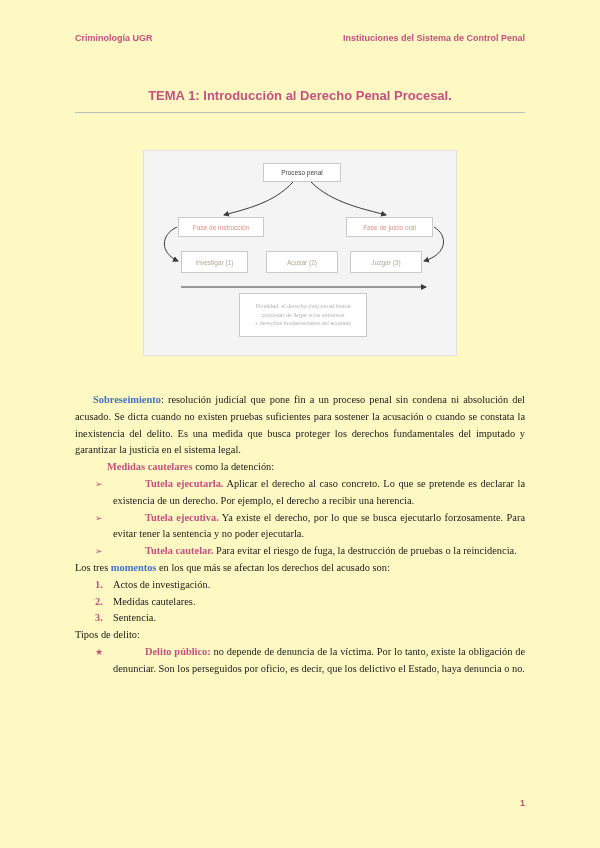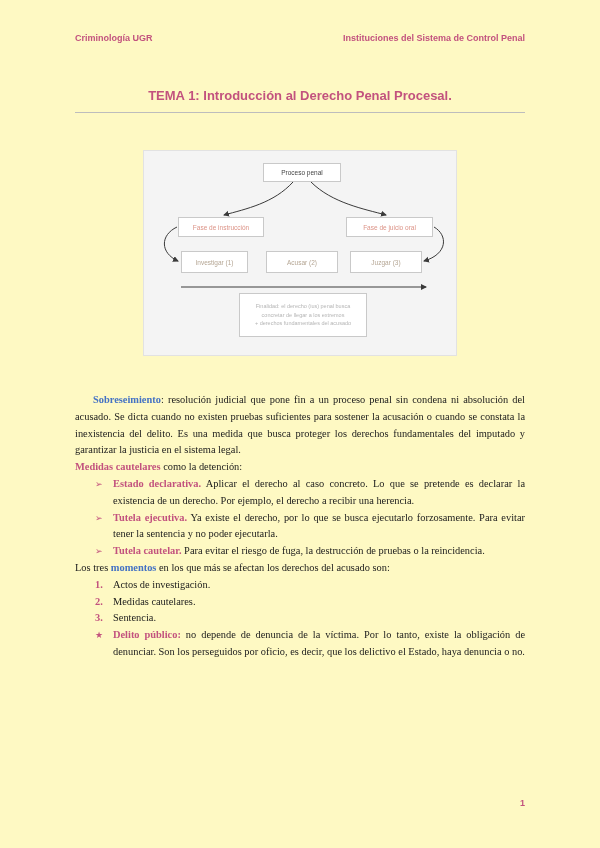--- a/index.html
+++ b/index.html
@@ -46,21 +46,21 @@
   
   .bodytext{
     position:absolute;top:392px;left:75px;width:450px;
     font-size:10.4px;line-height:16.8px;
   }
   .bodytext p{margin:0;}
   .just{text-align:justify;}
   .indent{text-indent:18px;}
   .gap-top{margin-top:16px;}
   .blue{color:#4472c4;font-weight:bold;}
-  .pink{color:#c2527e;font-weight:bold;}
+  .pink{color:#c2527e;font-weight:bold;margin-left:32px;}
   .bullet{display:flex;padding-left:20px;}
   .marker{flex:0 0 18px;width:18px;color:#c2527e;}
   .marker.sm{font-size:9px;line-height:16.8px;}
   .btext{flex:1;}
   
   .page-number{
     position:absolute;right:75px;bottom:40px;
     font-family:"Liberation Sans", sans-serif;font-weight:bold;font-size:9px;color:#c2527e;
   }
 </style>
@@ -106,21 +106,21 @@
   <div class="bodytext">
 
     <p class="just indent"><span class="blue">Sobreseimiento</span><span>: resolución judicial que pone fin a un proceso penal sin condena ni absolución del acusado. Se dicta cuando no existen pruebas suficientes para sostener la acusación o cuando se constata la inexistencia del delito. Es una medida que busca proteger los derechos fundamentales del imputado y garantizar la justicia en el sistema legal.</span></p>
 
 
 
     <p><span class="pink">Medidas cautelares</span><span> como la detención:</span></p>
 
     <div class="bullet">
       <span class="marker sm">➢</span>
-      <span class="btext just"><span class="pink">Estado declarativa.</span><span> Aplicar el derecho al caso concreto. Lo que se pretende es declarar la existencia de un derecho. Por ejemplo, el derecho a recibir una herencia.</span></span>
+      <span class="btext just"><span class="pink">Tutela ejecutarla.</span><span> Aplicar el derecho al caso concreto. Lo que se pretende es declarar la existencia de un derecho. Por ejemplo, el derecho a recibir una herencia.</span></span>
     </div>
     <div class="bullet">
       <span class="marker sm">➢</span>
       <span class="btext just"><span class="pink">Tutela ejecutiva.</span><span> Ya existe el derecho, por lo que se busca ejecutarlo forzosamente. Para evitar tener la sentencia y no poder ejecutarla.</span></span>
     </div>
     <div class="bullet">
       <span class="marker sm">➢</span>
       <span class="btext just"><span class="pink">Tutela cautelar.</span><span> Para evitar el riesgo de fuga, la destrucción de pruebas o la reincidencia.</span></span>
     </div>
 
@@ -133,20 +133,21 @@
     <div class="bullet">
       <span class="marker" style="font-weight:bold;">2.</span>
       <span class="btext">Medidas cautelares.</span>
     </div>
     <div class="bullet">
       <span class="marker" style="font-weight:bold;">3.</span>
       <span class="btext">Sentencia.</span>
     </div>
 
 
+    <p class="gap-top">Tipos de delito:</p>
 
     <div class="bullet">
       <span class="marker sm">★</span>
       <span class="btext just"><span class="pink">Delito público:</span><span> no depende de denuncia de la víctima. Por lo tanto, existe la obligación de denunciar. Son los perseguidos por oficio, es decir, que los delictivo el Estado, haya denuncia o no.</span></span>
     </div>
 
   </div>
 
   <div class="page-number">1</div>
 

